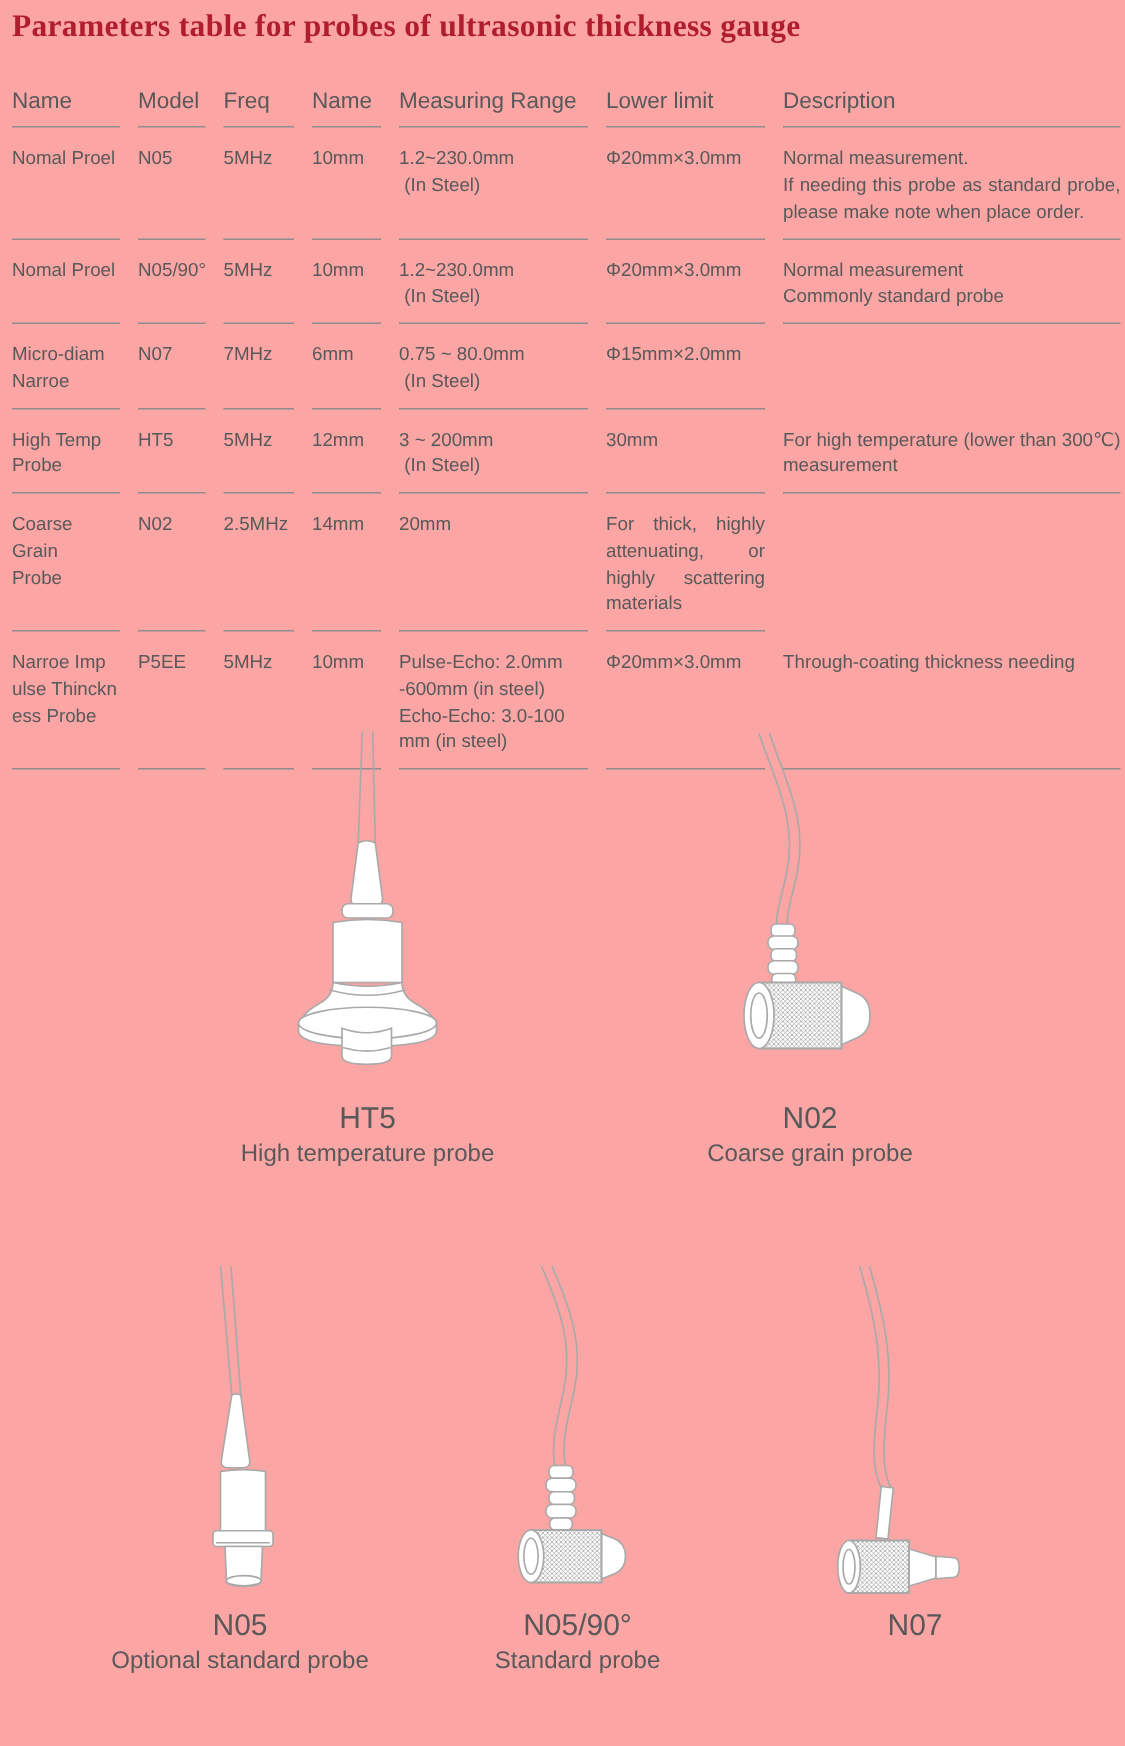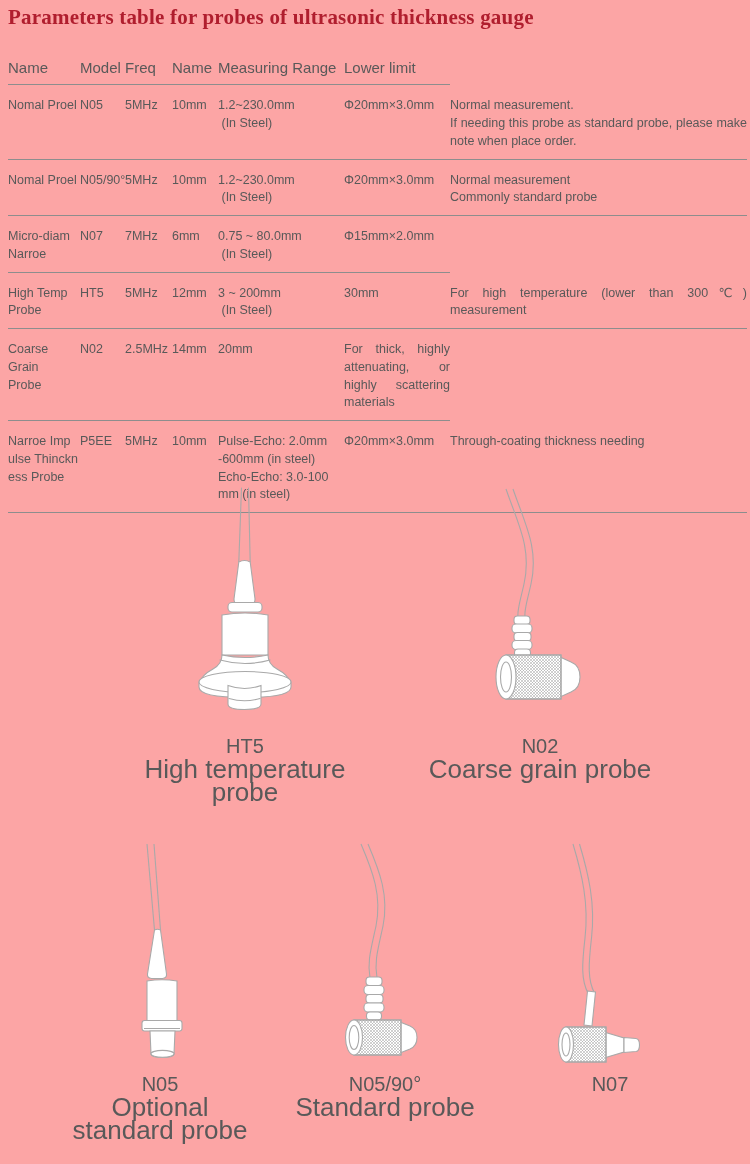--- a/index.html
+++ b/index.html
@@ -10,21 +10,21 @@
   }
   .title {
     position:absolute; left:8px; top:5px;
     font-family:"Liberation Serif","DejaVu Serif",serif;
     font-weight:bold; font-size:21px; letter-spacing:0.2px; color:#b01e2e;
   }
   .ptable { position:absolute; left:8px; top:55px; width:739px; }
   .trow {
     display:grid;
     grid-template-columns:72px 45px 47px 46px 126px 106px 1fr;
-    column-gap:0;
+    column-gap:12px;
   }
   .cell {
     border-bottom:1px solid #8d8d8d;
     padding:12px 0 8px;
     font-size:12.5px; line-height:1.42;
     white-space:pre-line;
     box-sizing:border-box;
     color:#595959;
   }
   .thead .cell { padding:2px 0 6px; font-size:15px; }
@@ -32,38 +32,39 @@
   .r1 { min-height:50px; } .r2 { min-height:50px; } .r3 { min-height:50px; }
   .r4 { min-height:47px; } .r5 { min-height:70px; } .r6 { min-height:87px; }
 
   .figure { position:absolute; text-align:center; }
   .fig-ht5   { left:125px; top:486px; width:240px; }
   .fig-n02   { left:420px; top:486px; width:240px; }
   .fig-n05   { left:60px;  top:842px; width:200px; }
   .fig-n0590 { left:290px; top:842px; width:190px; }
   .fig-n07   { left:500px; top:842px; width:220px; }
   .fig-model   { font-size:20px; line-height:23px; margin-top:3px; color:#595959; }
-  .fig-caption { font-size:26px; line-height:23px; color:#595959; }
+  .fig-caption { font-size:16px; line-height:23px; color:#595959; }
   svg { display:block; }
 </style>
 </head>
 <body>
 
 <div class="page">
 
   <div class="title">Parameters table for probes of ultrasonic thickness gauge</div>
 
   <div class="ptable">
     <div class="trow thead">
       <div class="cell">Name</div>
       <div class="cell">Model</div>
       <div class="cell">Freq</div>
       <div class="cell">Name</div>
       <div class="cell">Measuring Range</div>
       <div class="cell">Lower limit</div>
+      <div class="cell">Description</div>
     </div>
 
     <div class="trow r1">
       <div class="cell c-name">Nomal Proel</div>
       <div class="cell c-model">N05</div>
       <div class="cell c-freq">5MHz</div>
       <div class="cell c-diam">10mm</div>
       <div class="cell c-range">1.2~230.0mm
 &nbsp;(In Steel)</div>
       <div class="cell c-lower">Φ20mm×3.0mm</div>

